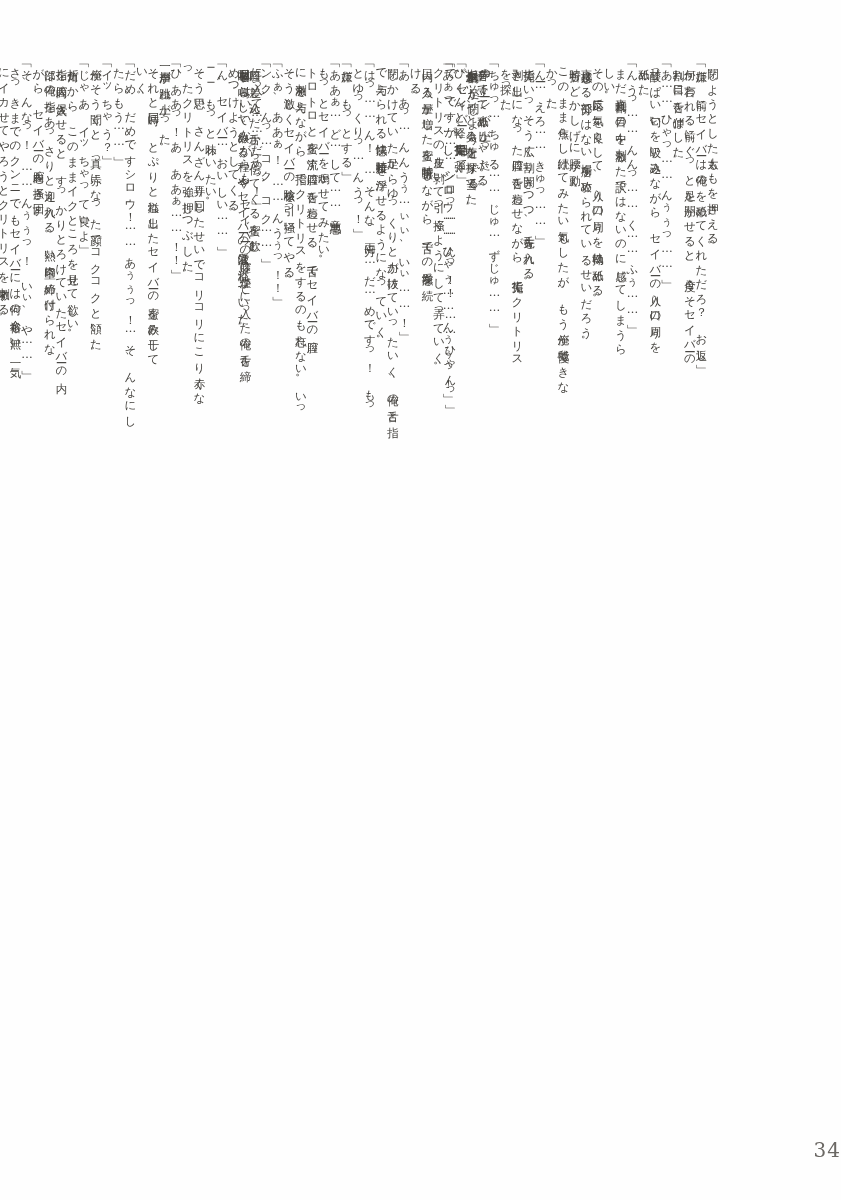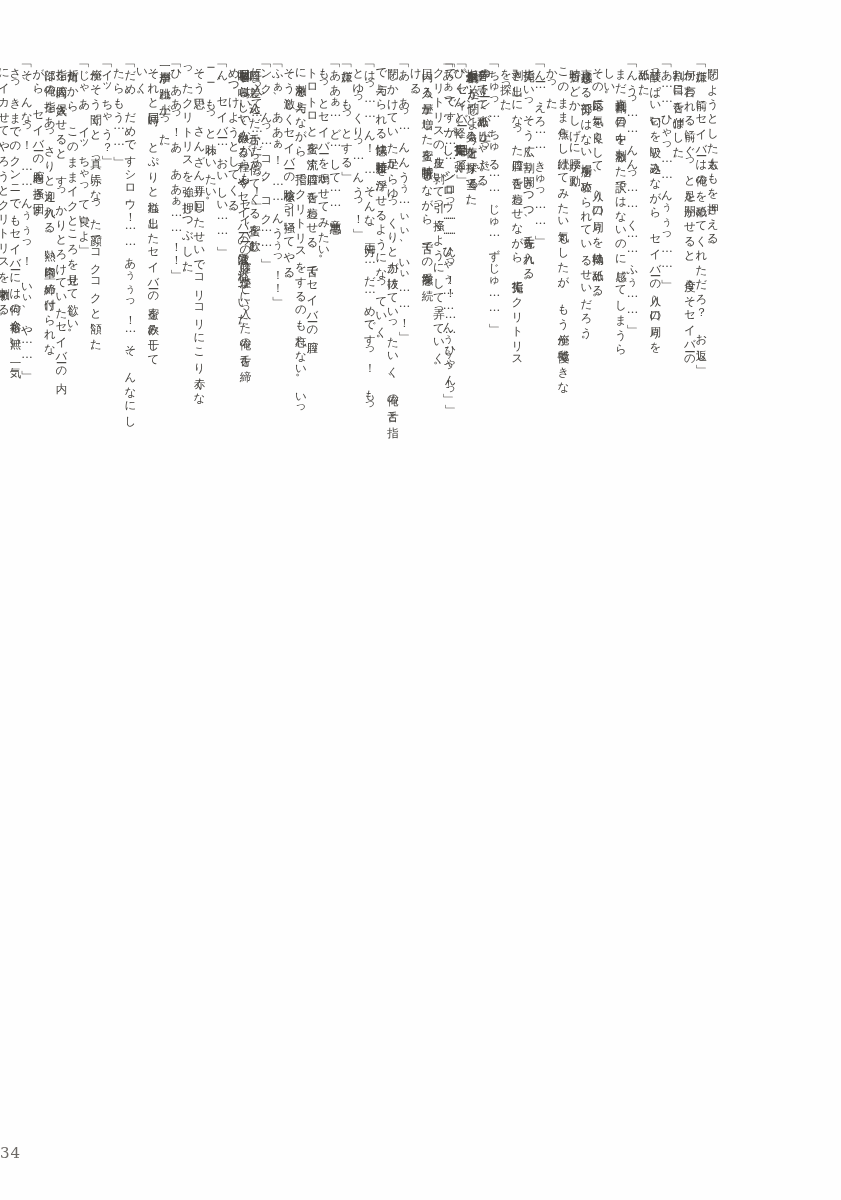--- a/index.html
+++ b/index.html
@@ -67,22 +67,22 @@
     height: 100%;
     font-family: "DejaVu Serif", "Liberation Serif", serif;
     font-weight: 400;
   }
 
   .page-number {
     position: absolute;
     left: 0;
     right: 0;
     bottom: 38px;
-    text-align: left;
-    font-size: 15px;
+    text-align: right;
+    font-size: 20px;
     color: #6b6864;
     font-family: "DejaVu Serif", "Liberation Serif", serif;
     letter-spacing: 1px;
   }
 </style>
 </head>
 <body>
 
 <div class="page">
 

